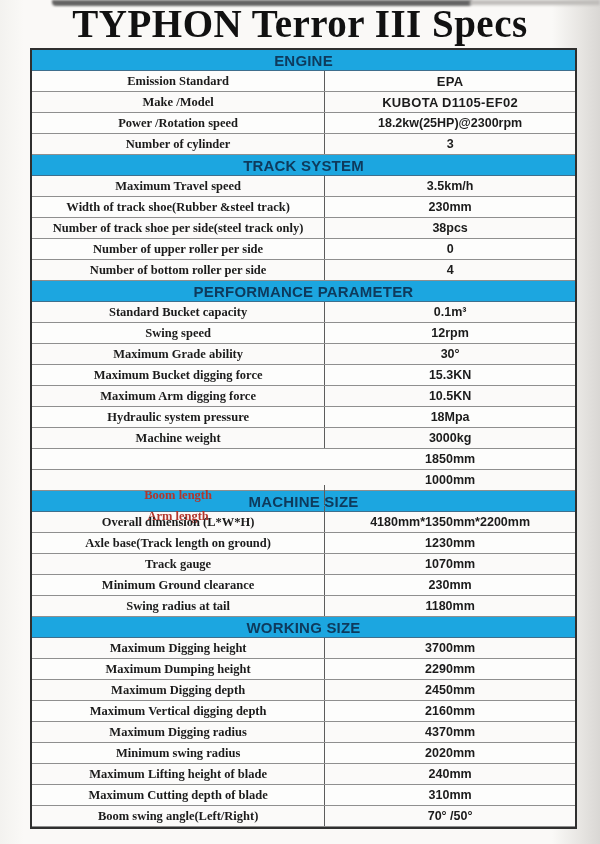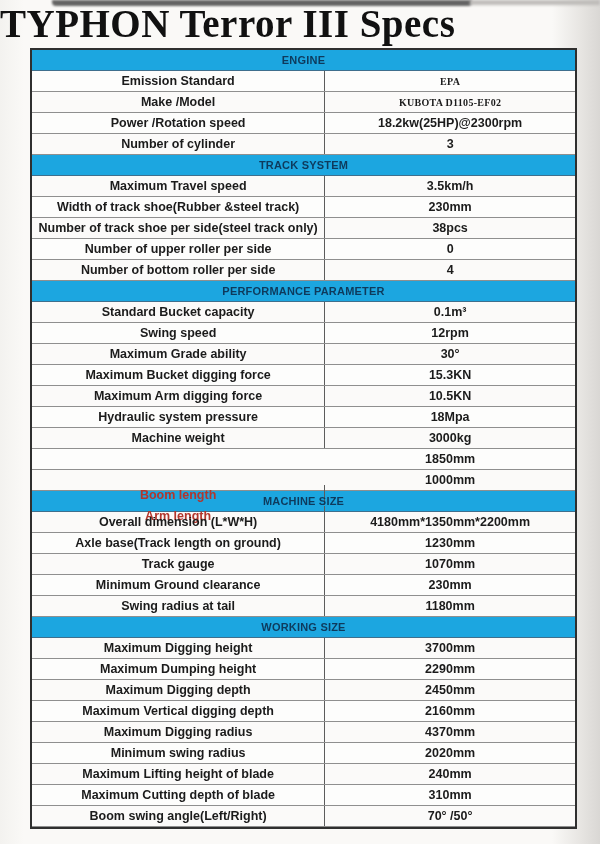--- a/index.html
+++ b/index.html
@@ -37,21 +37,21 @@
     background: #bdbbb8;
     filter: blur(1.5px);
   }
   .page-title {
     position: absolute;
     top: 0;
     left: 0;
     width: 600px;
     height: 46px;
     line-height: 48px;
-    text-align: left;
+    text-align: center;
     font-family: "Liberation Serif", serif;
     font-weight: bold;
     font-size: 39px;
     letter-spacing: 0.5px;
     color: #111111;
     margin: 0;
   }
   .spec-table {
     position: absolute;
     left: 30px;
@@ -61,21 +61,21 @@
     background: #ffffff;
     box-sizing: border-box;
   }
   .section-header {
     height: 21px;
     line-height: 21px;
     box-sizing: border-box;
     background: var(--header-bg, #1ca6e0);
     color: var(--header-text, #0e3a5c);
     font-weight: bold;
-    font-size: 11px;
+    font-size: 15px;
     text-align: center;
     border-bottom: 1px solid #3f6f8d;
     letter-spacing: 0.2px;
   }
   .spec-row {
     display: flex;
     height: 21px;
     box-sizing: border-box;
     border-bottom: 1px solid #8f8f8f;
     background: #fdfdfc;
@@ -91,31 +91,32 @@
     justify-content: center;
     font-weight: bold;
     font-size: 12.5px;
     color: #1b1b1b;
     overflow: hidden;
     white-space: nowrap;
   }
   .cell.label {
     width: 54%;
     border-right: 1.5px solid #5c5c5c;
+    font-family: Liberation Serif, serif;
   }
   .cell.value {
     width: 46%;
   }
   .cell.label.red {
     color: var(--red-text, #b2362c);
     margin-top: 36px;
   }
   .cell.value.serif {
-    font-family: Liberation Serif, serif;
-    font-size: 10px;
+    font-family: Liberation Sans, sans-serif;
+    font-size: 13px;
     letter-spacing: 0.3px;
     text-align: right;
   }
 </style>
 </head>
 <body>
 
 <div class="top-smudge"></div>
 <div class="top-smudge2"></div>
 

